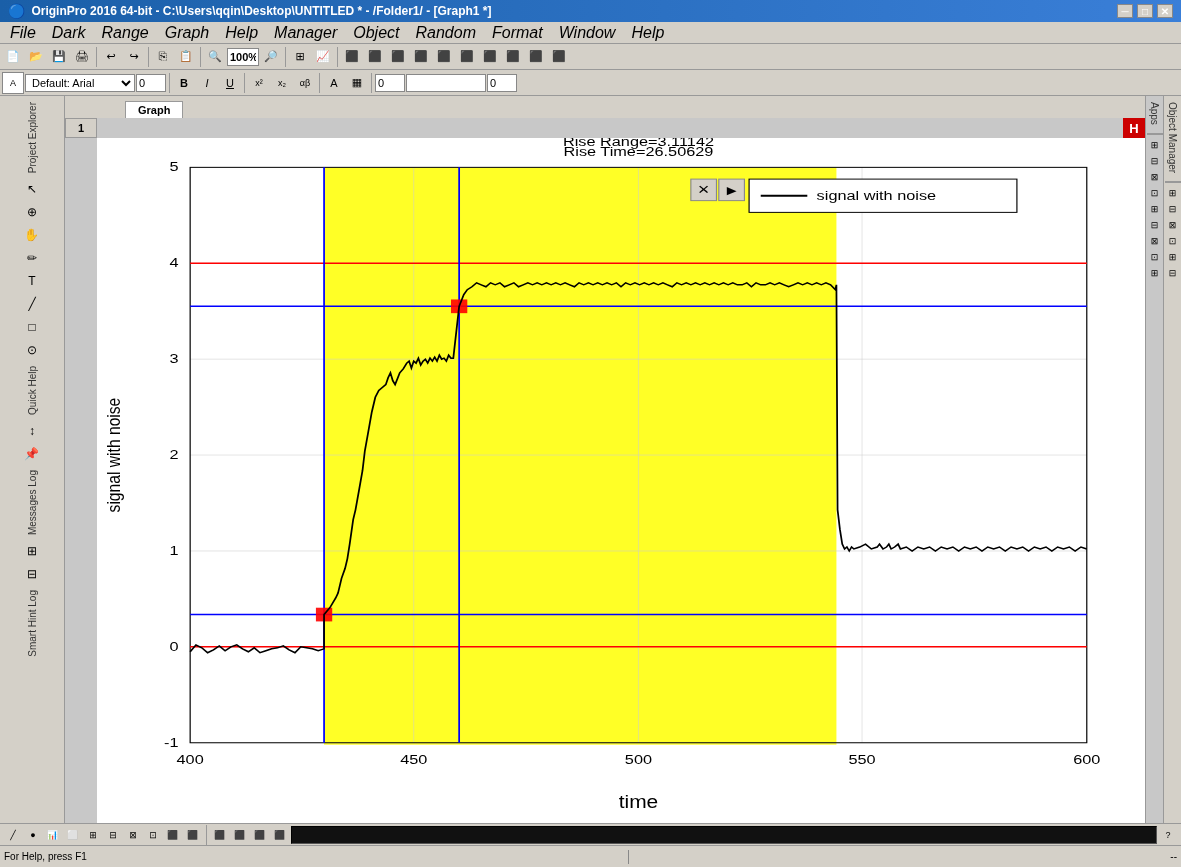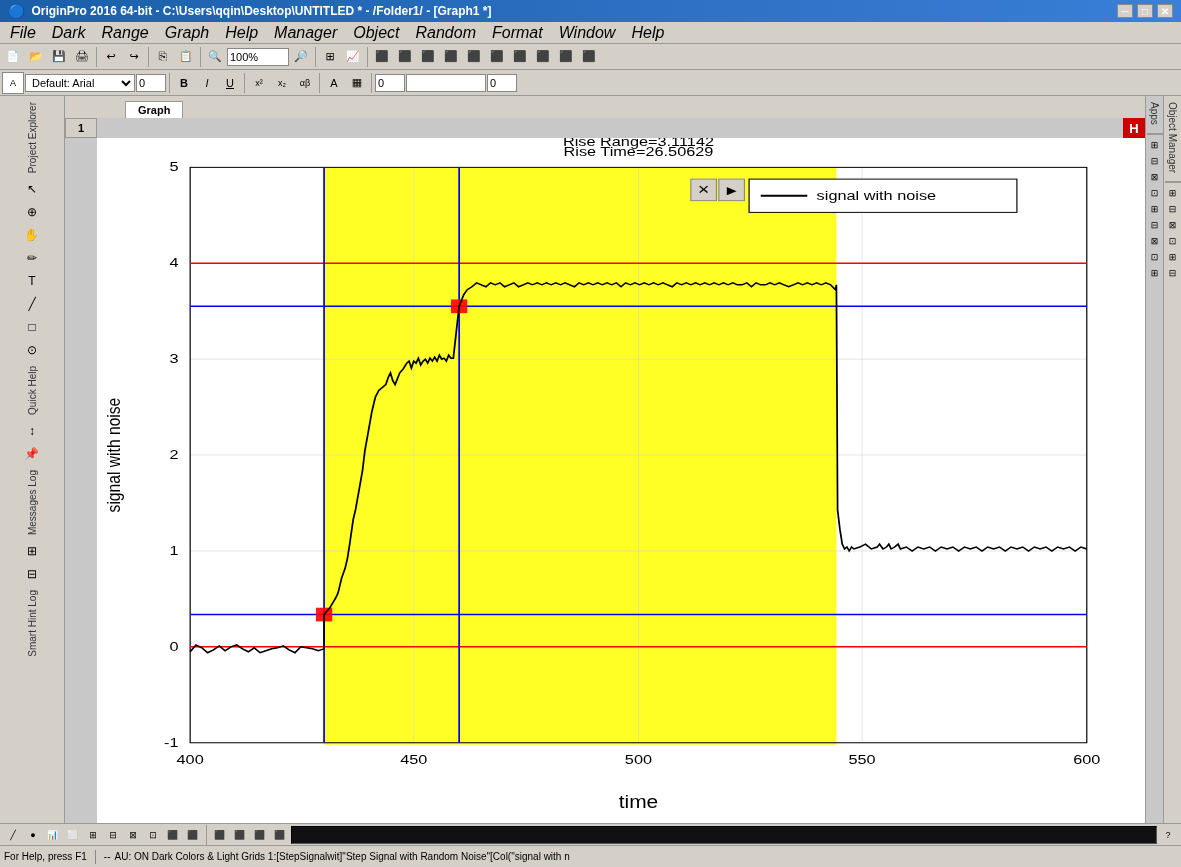--- a/index.html
+++ b/index.html
@@ -117,20 +117,21 @@
     
     #status-bar {
       height: 22px;
       background: #d4d0c8;
       border-top: 1px solid #999;
       display: flex;
       align-items: center;
       padding: 0 4px;
       font-size: 10px;
       gap: 8px;
+      justify-content: space-between;
     }
 
     
     #bottom-toolbar {
       height: 22px;
       background: #d4d0c8;
       border-top: 1px solid #999;
       display: flex;
       align-items: center;
       padding: 0 4px;
@@ -213,21 +214,21 @@
   <div class="tb-icon">💾</div>
   <div class="tb-icon">🖨</div>
   <div class="tb-separator"></div>
   <div class="tb-icon">↩</div>
   <div class="tb-icon">↪</div>
   <div class="tb-separator"></div>
   <div class="tb-icon">⎘</div>
   <div class="tb-icon">📋</div>
   <div class="tb-separator"></div>
   <div class="tb-icon">🔍</div>
-  <input class="tb-input" value="100%" style="width: 62px;">
+  <input class="tb-input" value="100%" style="width: 32px; font-weight: bold;">
   <div class="tb-icon">🔎</div>
   <div class="tb-separator"></div>
   <div class="tb-icon">⊞</div>
   <div class="tb-icon">📈</div>
   <div class="tb-separator"></div>
   <div class="tb-icon">⬛</div>
   <div class="tb-icon">⬛</div>
   <div class="tb-icon">⬛</div>
   <div class="tb-icon">⬛</div>
   <div class="tb-icon">⬛</div>
@@ -427,14 +428,13 @@
   <div class="tb-icon" style="width:18px; height:18px; font-size:9px;">⬛</div>
   <div class="tb-icon" style="width:18px; height:18px; font-size:9px;">⬛</div>
   <div style="flex:1; height:18px; background:#111; border:1px inset #555;"></div>
   <div class="tb-icon" style="width:18px; height:18px; font-size:9px;">?</div>
 </div>
 
 <div id="status-bar" style="height:22px; background:#d4d0c8; border-top:1px solid #999; display:flex; align-items:center; padding:0 4px; font-size:10px; gap:4px;">
   <span>For Help, press F1</span>
   <div style="border-left:1px solid #888; height:14px; margin:0 4px;"></div>
   <span>--</span>
-  <span style="overflow:hidden; text-overflow:ellipsis; white-space:nowrap;">AU: ON  Dark Colors &amp; Light Grids  1:[StepSignalwit]"Step Signal with Random Noise"[Col("signal with n</span>
 </div>
 
 </body></html>

